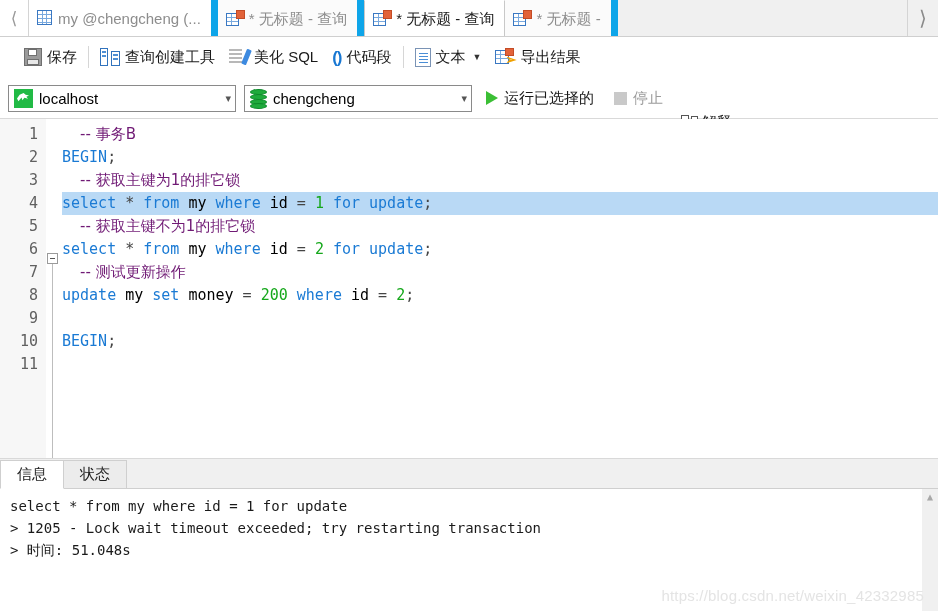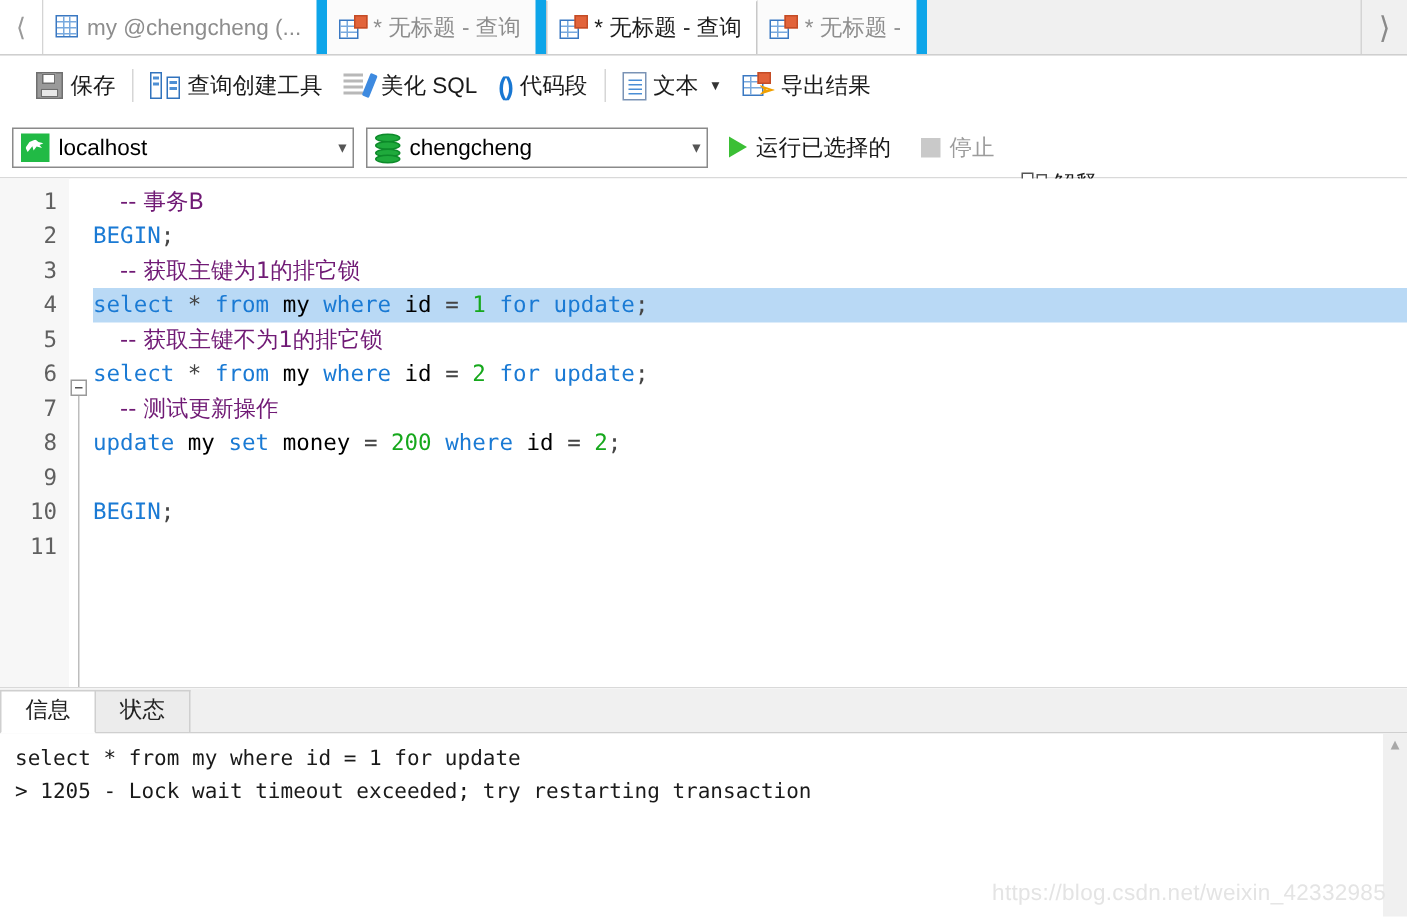--- a/index.html
+++ b/index.html
@@ -636,20 +636,21 @@
         <span>信息</span>
       </div>
       <div class="btab">
         <span>状态</span>
       </div>
     </div>
 
     <div class="result">
       <div class="rline">select * from my where id = 1 for update</div>
       <div class="rline">&gt; 1205 - Lock wait timeout exceeded; try restarting transaction</div>
+      <div class="rline">&gt; 时间: 51.048s</div>
 
       <div class="scroll">
         <div class="up">▲</div>
       </div>
 
       <div class="watermark">https://blog.csdn.net/weixin_42332985</div>
     </div>
   </div>
 
 </div>

